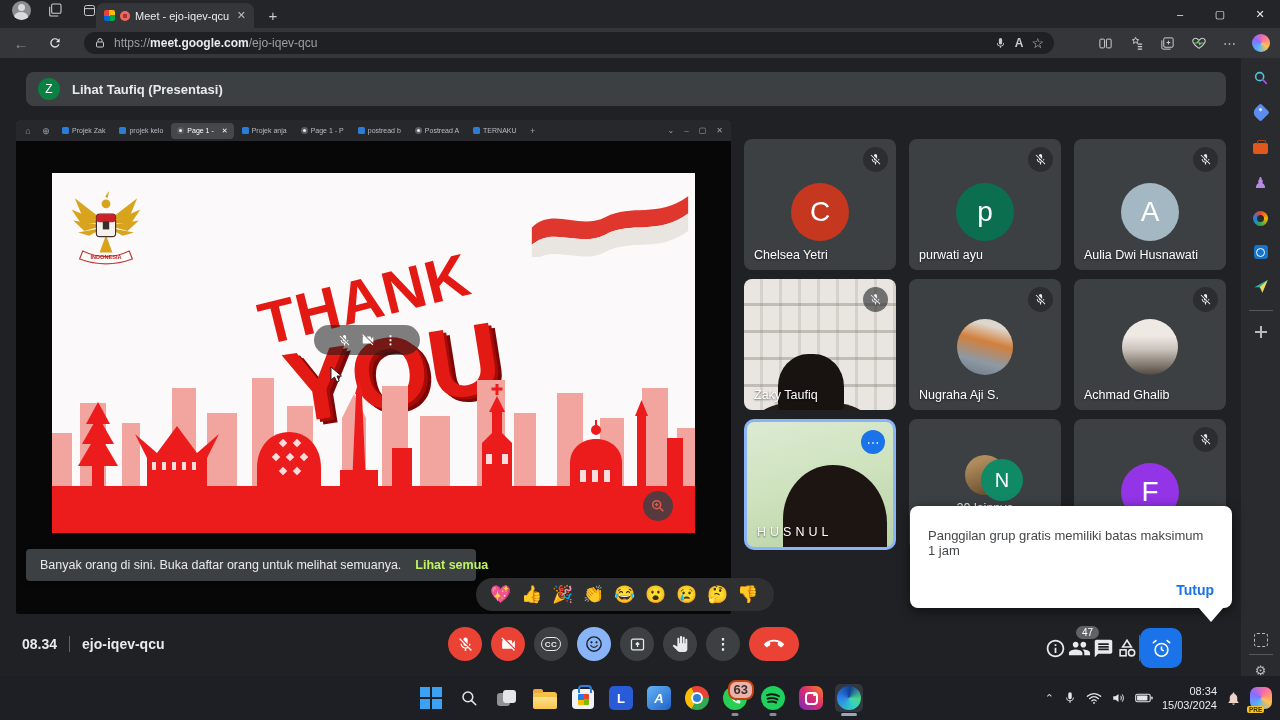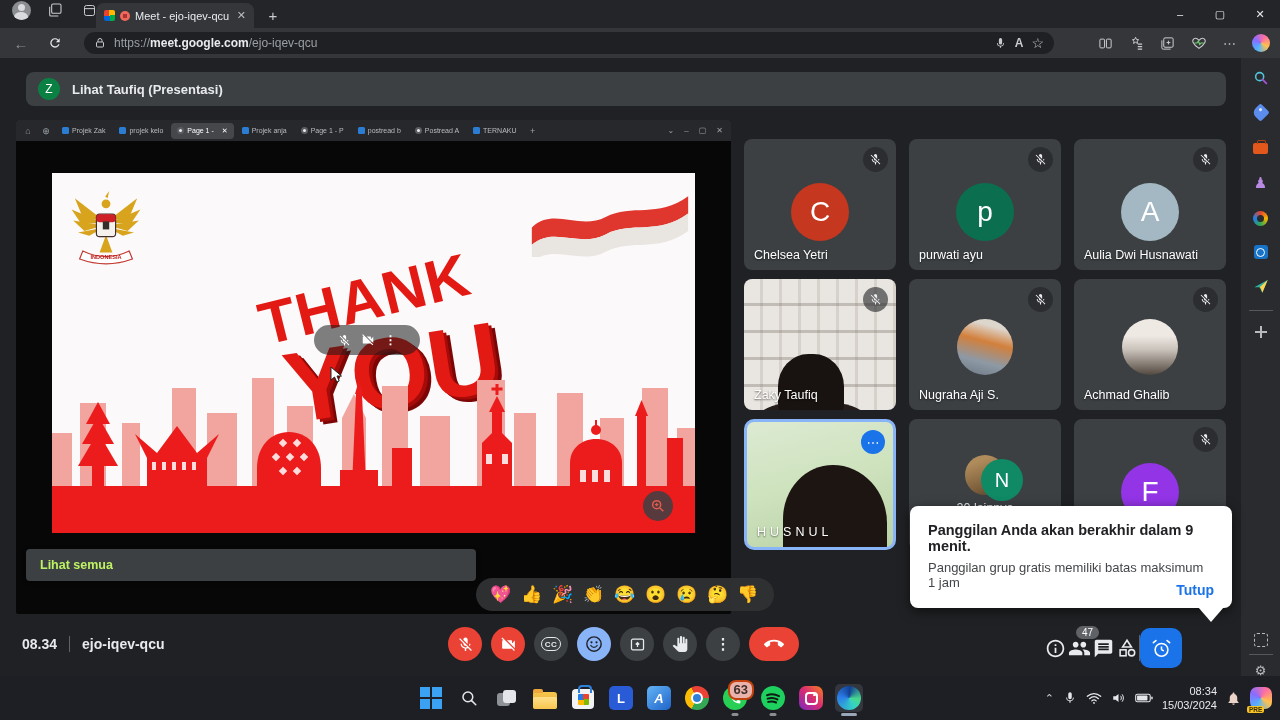--- a/index.html
+++ b/index.html
@@ -490,37 +490,37 @@
   <div class="tile" style="left:1074px;top:361px;">
     <span class="avatar-big" style="background-color: rgb(147, 52, 230);">F</span>
     <span class="mutebadge">
         <svg width="13" height="13" viewBox="0 0 24 24" fill="#e8eaed">
           <path d="M19 11h-1.7c0 .74-.16 1.43-.43 2.05l1.23 1.23c.56-.98.9-2.09.9-3.28zm-4.02.17c0-.06.02-.11.02-.17V5a3 3 0 0 0-6 0v.18l5.98 5.99zM4.27 3 3 4.27l6.01 6.01V11a3 3 0 0 0 3 3c.23 0 .44-.03.65-.08l1.66 1.66c-.71.33-1.5.52-2.31.52-2.76 0-5.3-2.1-5.3-5.1H5c0 3.41 2.72 6.23 6 6.72V21h2v-3.28c.91-.13 1.77-.45 2.54-.9L19.73 21 21 19.73 4.27 3z"></path>
         </svg>
       </span>
   </div>
 
   <div id="toast">
+    <span class="t-msg">Banyak orang di sini. Buka daftar orang untuk melihat semuanya.</span>
     <span class="t-link">Lihat semua</span>
   </div>
 
   <div id="emoji-bar">
     <span class="emoji-btn">💖</span>
     <span class="emoji-btn">👍</span>
     <span class="emoji-btn">🎉</span>
     <span class="emoji-btn">👏</span>
     <span class="emoji-btn">😂</span>
     <span class="emoji-btn">😮</span>
     <span class="emoji-btn">😢</span>
     <span class="emoji-btn">🤔</span>
     <span class="emoji-btn">👎</span>
   </div>
 
   <div id="call-dialog">
-    <div class="d-title">Panggilan Anda akan berakhir dalam 9 menit.</div>
     <div class="d-body">Panggilan grup gratis memiliki batas maksimum 1 jam</div>
     <span class="d-action">Tutup</span>
     <span class="tail"></span>
   </div>
 
   <div id="bottombar">
     <div id="meeting-info">
       <span>08.34</span>
       <span class="vdiv"></span>
       <span>ejo-iqev-qcu</span>

